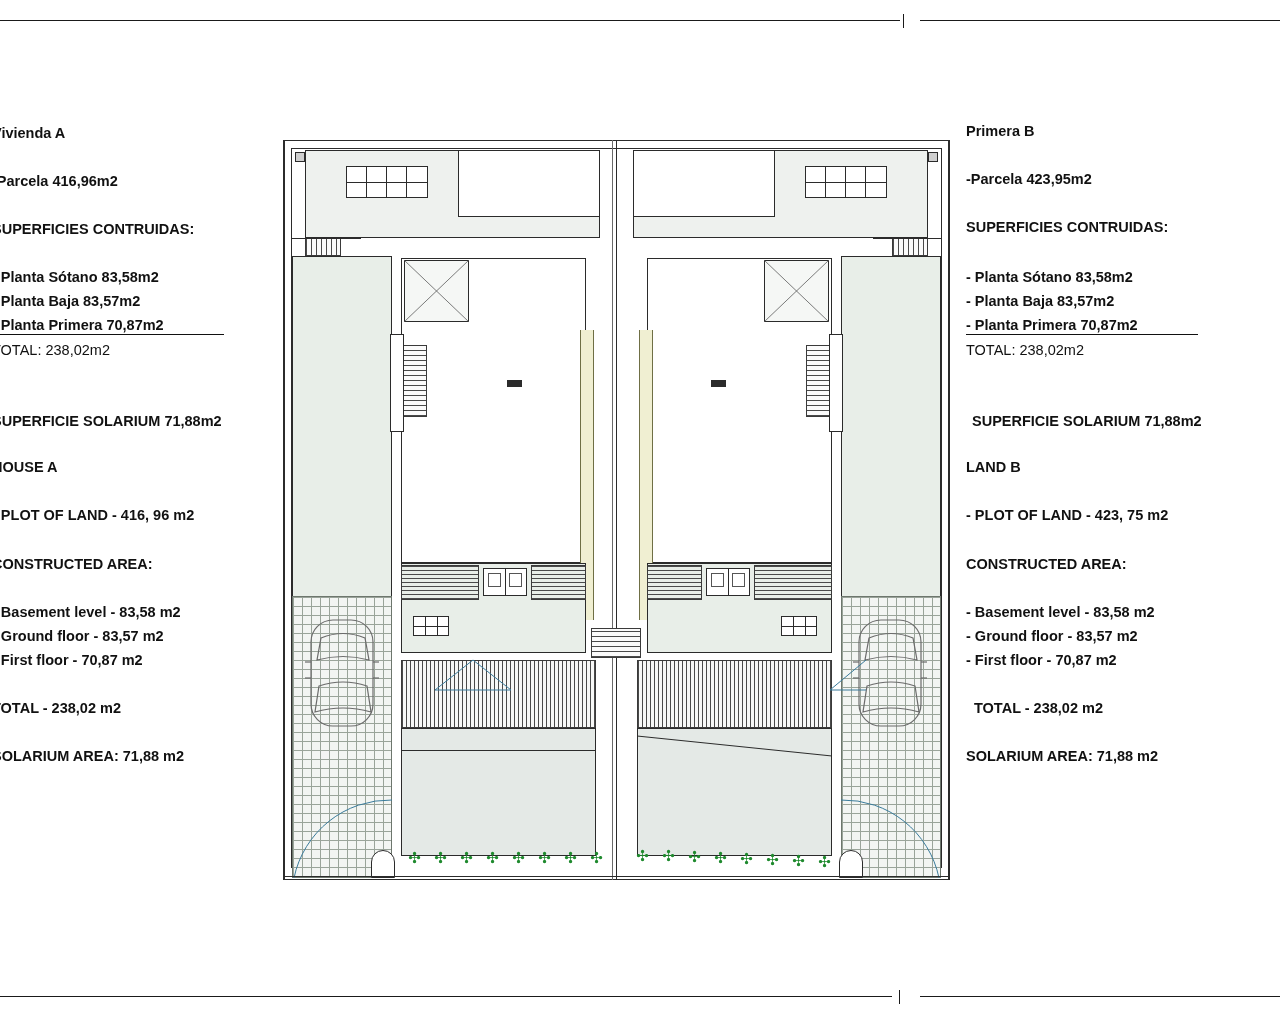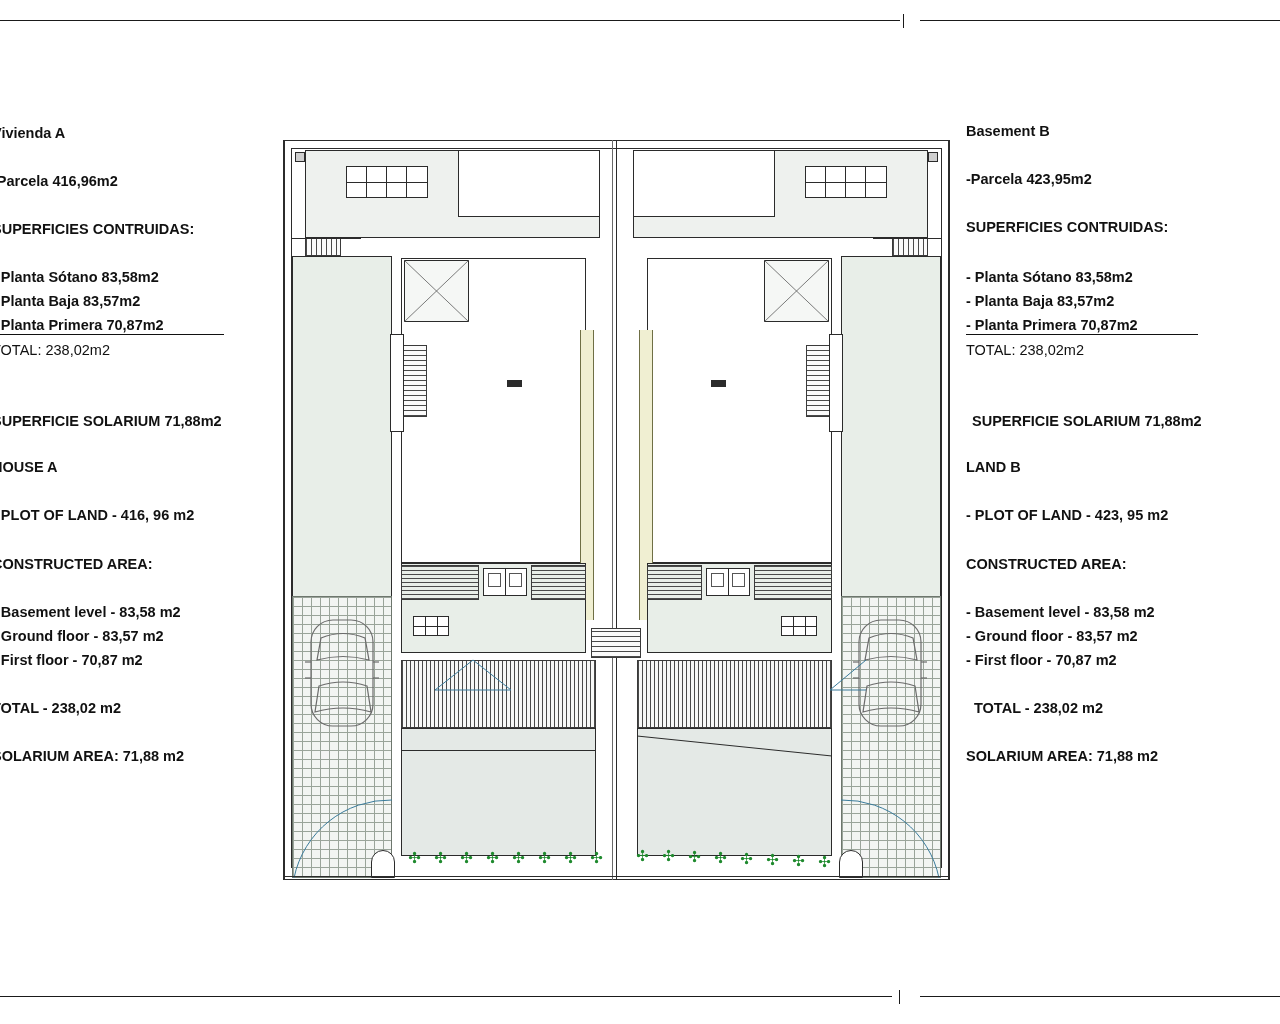--- a/index.html
+++ b/index.html
@@ -133,30 +133,30 @@
   <div class="ln b" style="top:382px">- PLOT OF LAND - 416, 96 m2</div>
   <div class="ln b" style="top:431px">CONSTRUCTED AREA:</div>
   <div class="ln b" style="top:479px">- Basement level - 83,58 m2</div>
   <div class="ln b" style="top:503px">- Ground floor - 83,57 m2</div>
   <div class="ln b" style="top:527px">- First floor - 70,87 m2</div>
   <div class="ln b" style="top:575px">TOTAL - 238,02 m2</div>
   <div class="ln b" style="top:623px">SOLARIUM AREA: 71,88 m2</div>
 </div>
 
 <div class="txt-col txt-right">
-  <div class="ln b" style="top:0px">Basement B</div>
+  <div class="ln b" style="top:0px">Primera B</div>
   <div class="ln b" style="top:48px">-Parcela 423,95m2</div>
   <div class="ln b" style="top:96px">SUPERFICIES CONTRUIDAS:</div>
   <div class="ln b" style="top:146px">- Planta Sótano 83,58m2</div>
   <div class="ln b" style="top:170px">- Planta Baja 83,57m2</div>
   <div class="ln b u-after" style="top:194px;padding-right:60px">- Planta Primera 70,87m2</div>
   <div class="ln" style="top:219px">TOTAL: 238,02m2</div>
   <div class="ln b" style="top:290px;left:6px">SUPERFICIE SOLARIUM 71,88m2</div>
   <div class="ln b" style="top:336px">LAND B</div>
-  <div class="ln b" style="top:384px">- PLOT OF LAND - 423, 95 m2</div>
+  <div class="ln b" style="top:384px">- PLOT OF LAND - 423, 75 m2</div>
   <div class="ln b" style="top:433px">CONSTRUCTED AREA:</div>
   <div class="ln b" style="top:481px">- Basement level - 83,58 m2</div>
   <div class="ln b" style="top:505px">- Ground floor - 83,57 m2</div>
   <div class="ln b" style="top:529px">- First floor - 70,87 m2</div>
   <div class="ln b" style="top:577px;left:8px">TOTAL - 238,02 m2</div>
   <div class="ln b" style="top:625px">SOLARIUM AREA: 71,88 m2</div>
 </div>
 
 <div class="plan">
 

